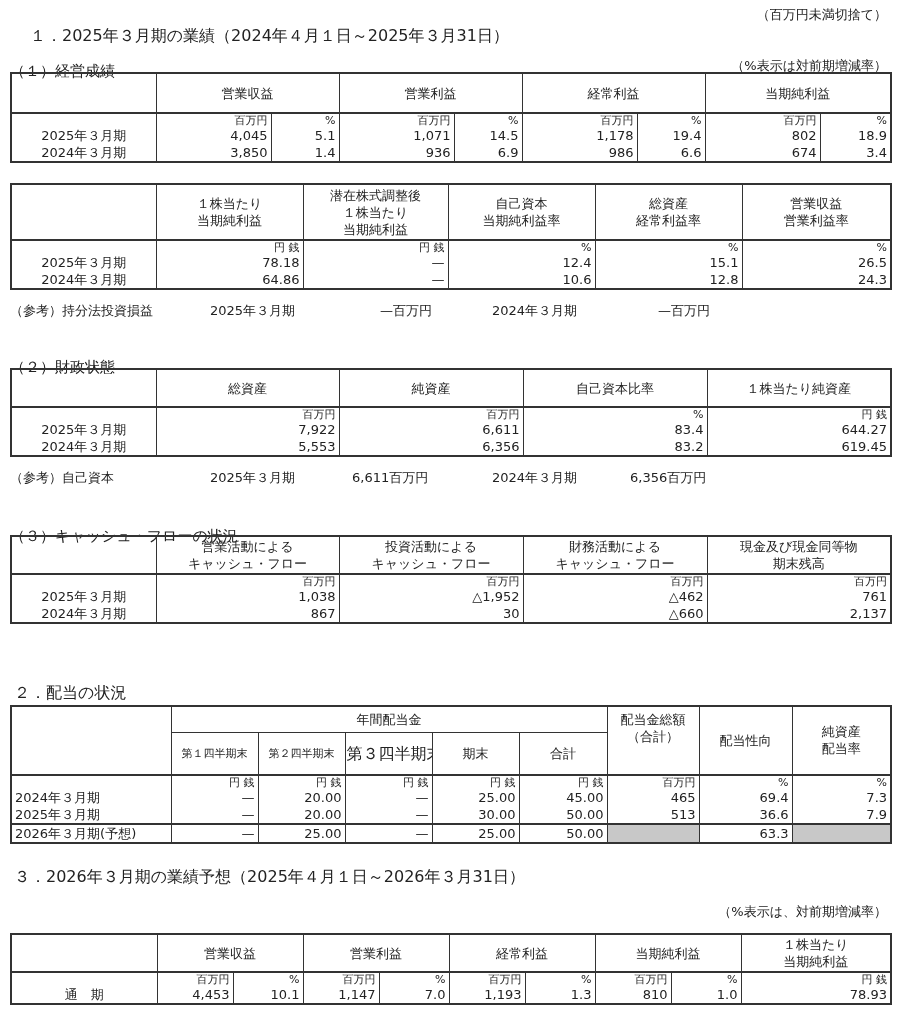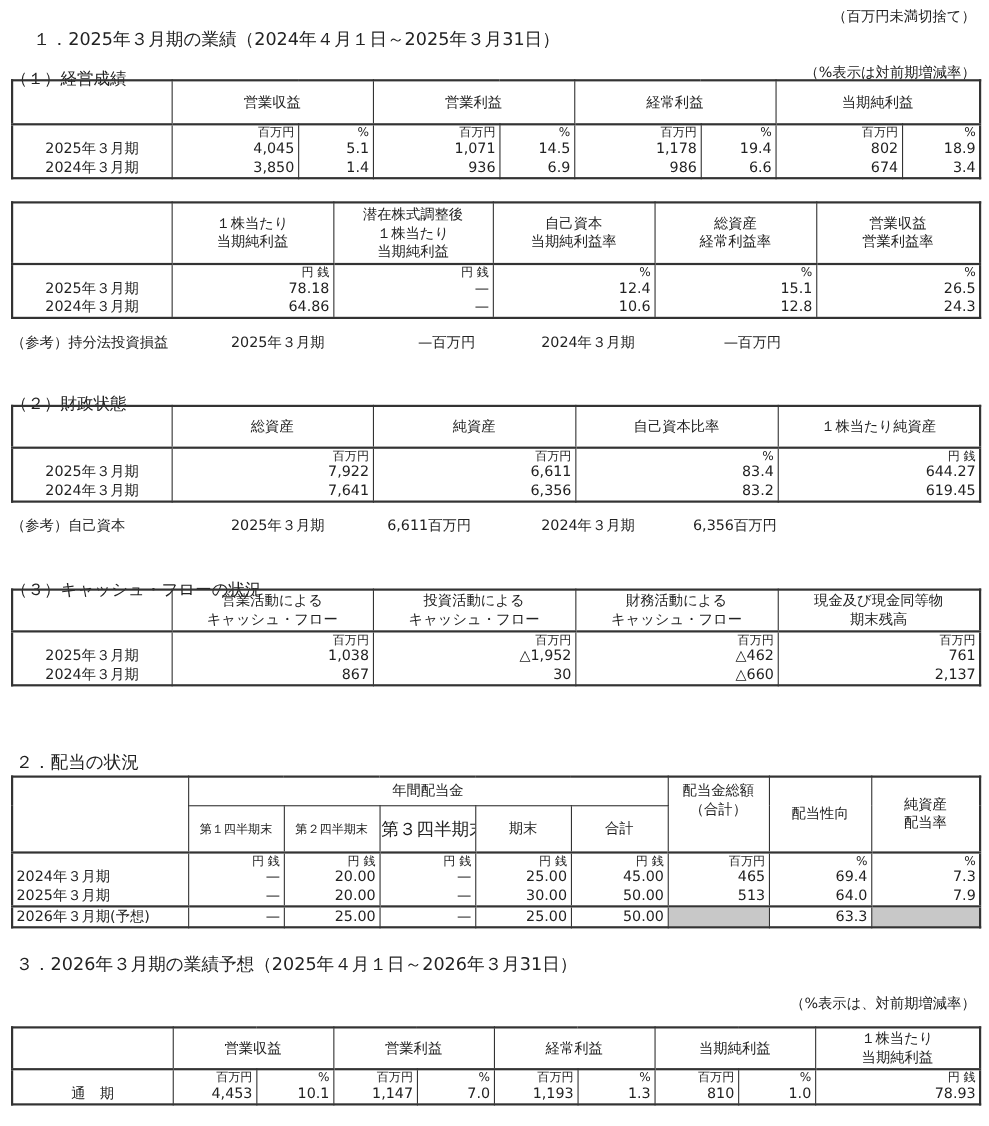--- a/index.html
+++ b/index.html
@@ -191,21 +191,21 @@
     <td class="hd">１株当たり純資産</td>
   </tr>
   <tr>
     <td class="lbl" style="padding-top:13px;">
       <span class="ln">2025年３月期</span>
       <span class="ln">2024年３月期</span>
     </td>
     <td class="num">
           <span class="ln unit">百万円</span>
           <span class="ln">7,922</span>
-          <span class="ln">7,641</span>
+          <span class="ln">5,553</span>
         </td>
     <td class="num">
           <span class="ln unit">百万円</span>
           <span class="ln">6,611</span>
           <span class="ln">6,356</span>
         </td>
     <td class="num">
           <span class="ln unit">%</span>
           <span class="ln">83.4</span>
           <span class="ln">83.2</span>
@@ -349,21 +349,21 @@
           <span class="ln">50.00</span>
         </td>
     <td class="num" style="border-bottom:2px solid #333;">
           <span class="ln unit">百万円</span>
           <span class="ln">465</span>
           <span class="ln">513</span>
         </td>
     <td class="num" style="border-bottom:2px solid #333;">
           <span class="ln unit">%</span>
           <span class="ln">69.4</span>
-          <span class="ln">64.0</span>
+          <span class="ln">36.6</span>
         </td>
     <td class="num" style="border-bottom:2px solid #333;">
           <span class="ln unit">%</span>
           <span class="ln">7.3</span>
           <span class="ln">7.9</span>
         </td>
   </tr>
   <tr style="height:18px;">
     <td style="text-align:left;">2026年３月期(予想)</td>
     <td class="num">—</td>

